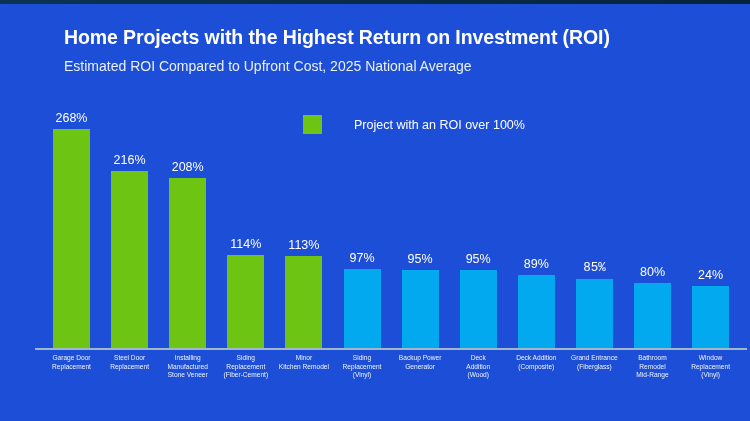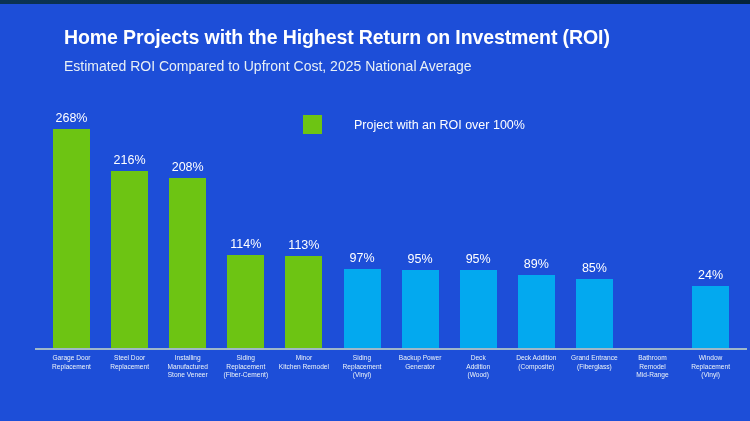--- a/index.html
+++ b/index.html
@@ -158,27 +158,31 @@
         <div>(Wood)</div>
       </div>
       <div class="bar-group" style="left: 517.8px; width: 37px; height: 348px; bottom: 73px;">
         <div class="bar blue" style="height: 73px; background: rgb(3, 169, 239);"></div>
         <div class="bar-value" style="bottom: 77px;">89%</div>
       </div>
       <div class="cat-label" style="left: 536.3px; top: 354px; transform: translateX(-50%);">
         <div>Deck Addition</div>
         <div>(Composite)</div>
       </div>
-      <div class="bar-group" style="left: 575.9px; width: 37px; height: 348px; bottom: 73px;">
+      <div class="bar-group" style="left: 575.9px; width: 37px; height: 348px; bottom: 73px; font-family: Liberation Mono, monospace;">
         <div class="bar blue" style="height: 69px; background: rgb(3, 169, 239);"></div>
         <div class="bar-value" style="bottom: 73px;">85%</div>
       </div>
       <div class="cat-label" style="left: 594.4px; top: 354px; transform: translateX(-50%);">
         <div>Grand Entrance</div>
         <div>(Fiberglass)</div>
+      </div>
+      <div class="bar-group" style="left: 634px; width: 37px; height: 348px; bottom: 73px;">
+        <div class="bar blue" style="height: 65px; background: rgb(3, 169, 239);"></div>
+        <div class="bar-value" style="bottom: 69px;">80%</div>
       </div>
       <div class="cat-label" style="left: 652.5px; top: 354px; transform: translateX(-50%);">
         <div>Bathroom</div>
         <div>Remodel</div>
         <div>Mid-Range</div>
       </div>
       <div class="bar-group" style="left: 692.1px; width: 37px; height: 348px; bottom: 73px;">
         <div class="bar blue" style="height: 62px; background: rgb(3, 169, 239);"></div>
         <div class="bar-value" style="bottom: 66px;">24%</div>
       </div>

